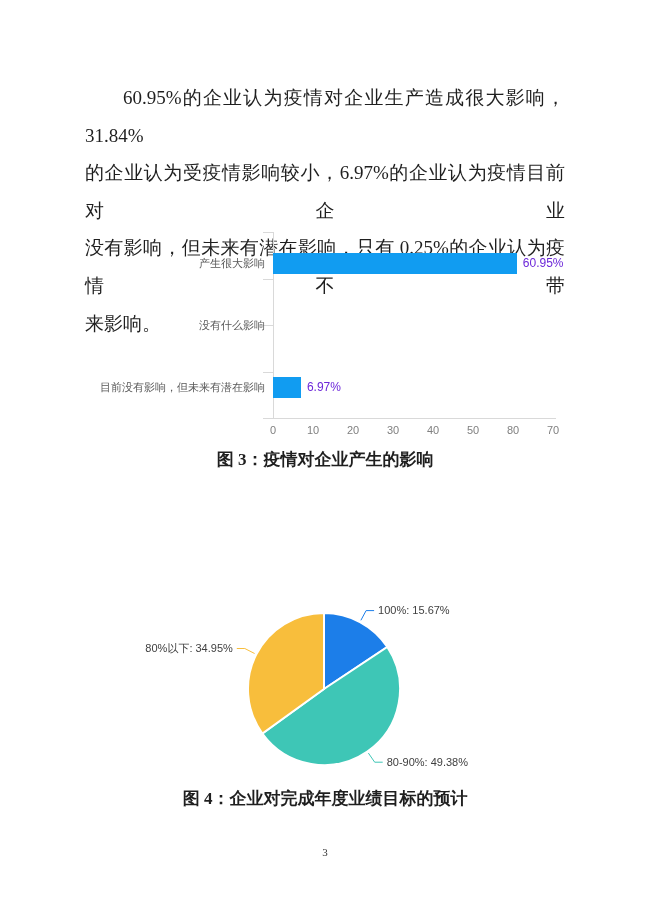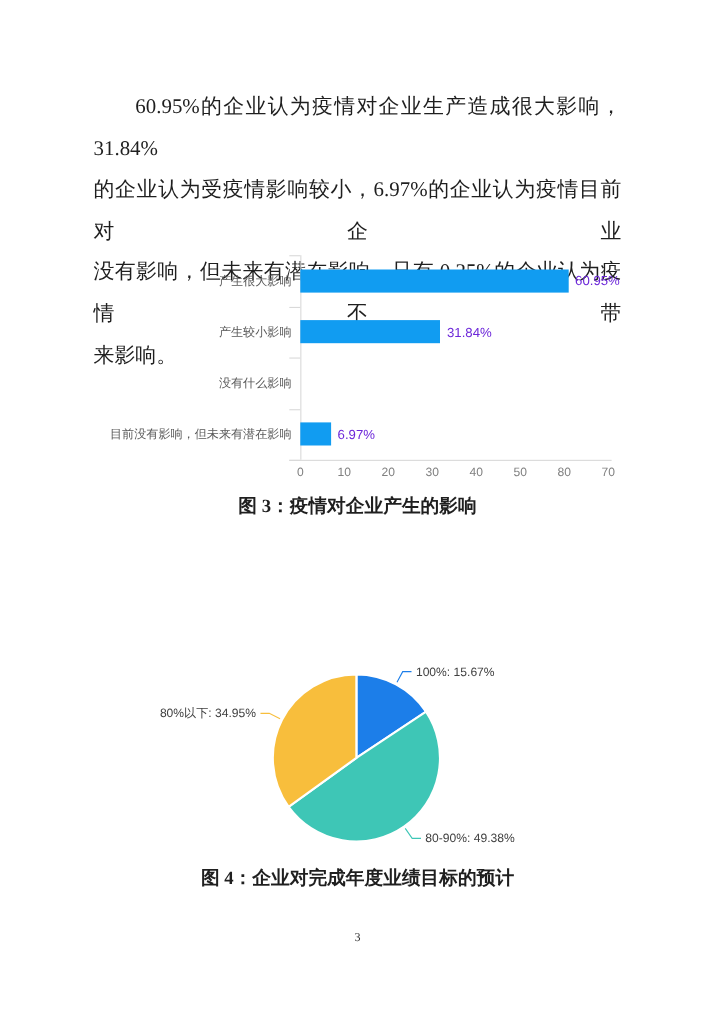--- a/index.html
+++ b/index.html
@@ -63,27 +63,20 @@
       </div>
     <div id="bar-rows">
         <div class="bar-row">
           <div class="bar-cat-label">产生很大影响</div>
           <div class="bar-track">
             <div class="bar" style="width: 243.8px; background: rgb(17, 156, 241);"></div>
             <span class="bar-value">60.95%</span>
           </div>
         </div>
         <div class="bar-row">
-          <div class="bar-cat-label">产生较小影响</div>
-          <div class="bar-track">
-            <div class="bar" style="width: 127.36px; background: rgb(17, 156, 241);"></div>
-            <span class="bar-value">31.84%</span>
-          </div>
-        </div>
-        <div class="bar-row">
           <div class="bar-cat-label">没有什么影响</div>
         </div>
         <div class="bar-row">
           <div class="bar-cat-label">目前没有影响，但未来有潜在影响</div>
           <div class="bar-track">
             <div class="bar" style="width: 27.88px; background: rgb(17, 156, 241);"></div>
             <span class="bar-value">6.97%</span>
           </div>
         </div>
       </div>

